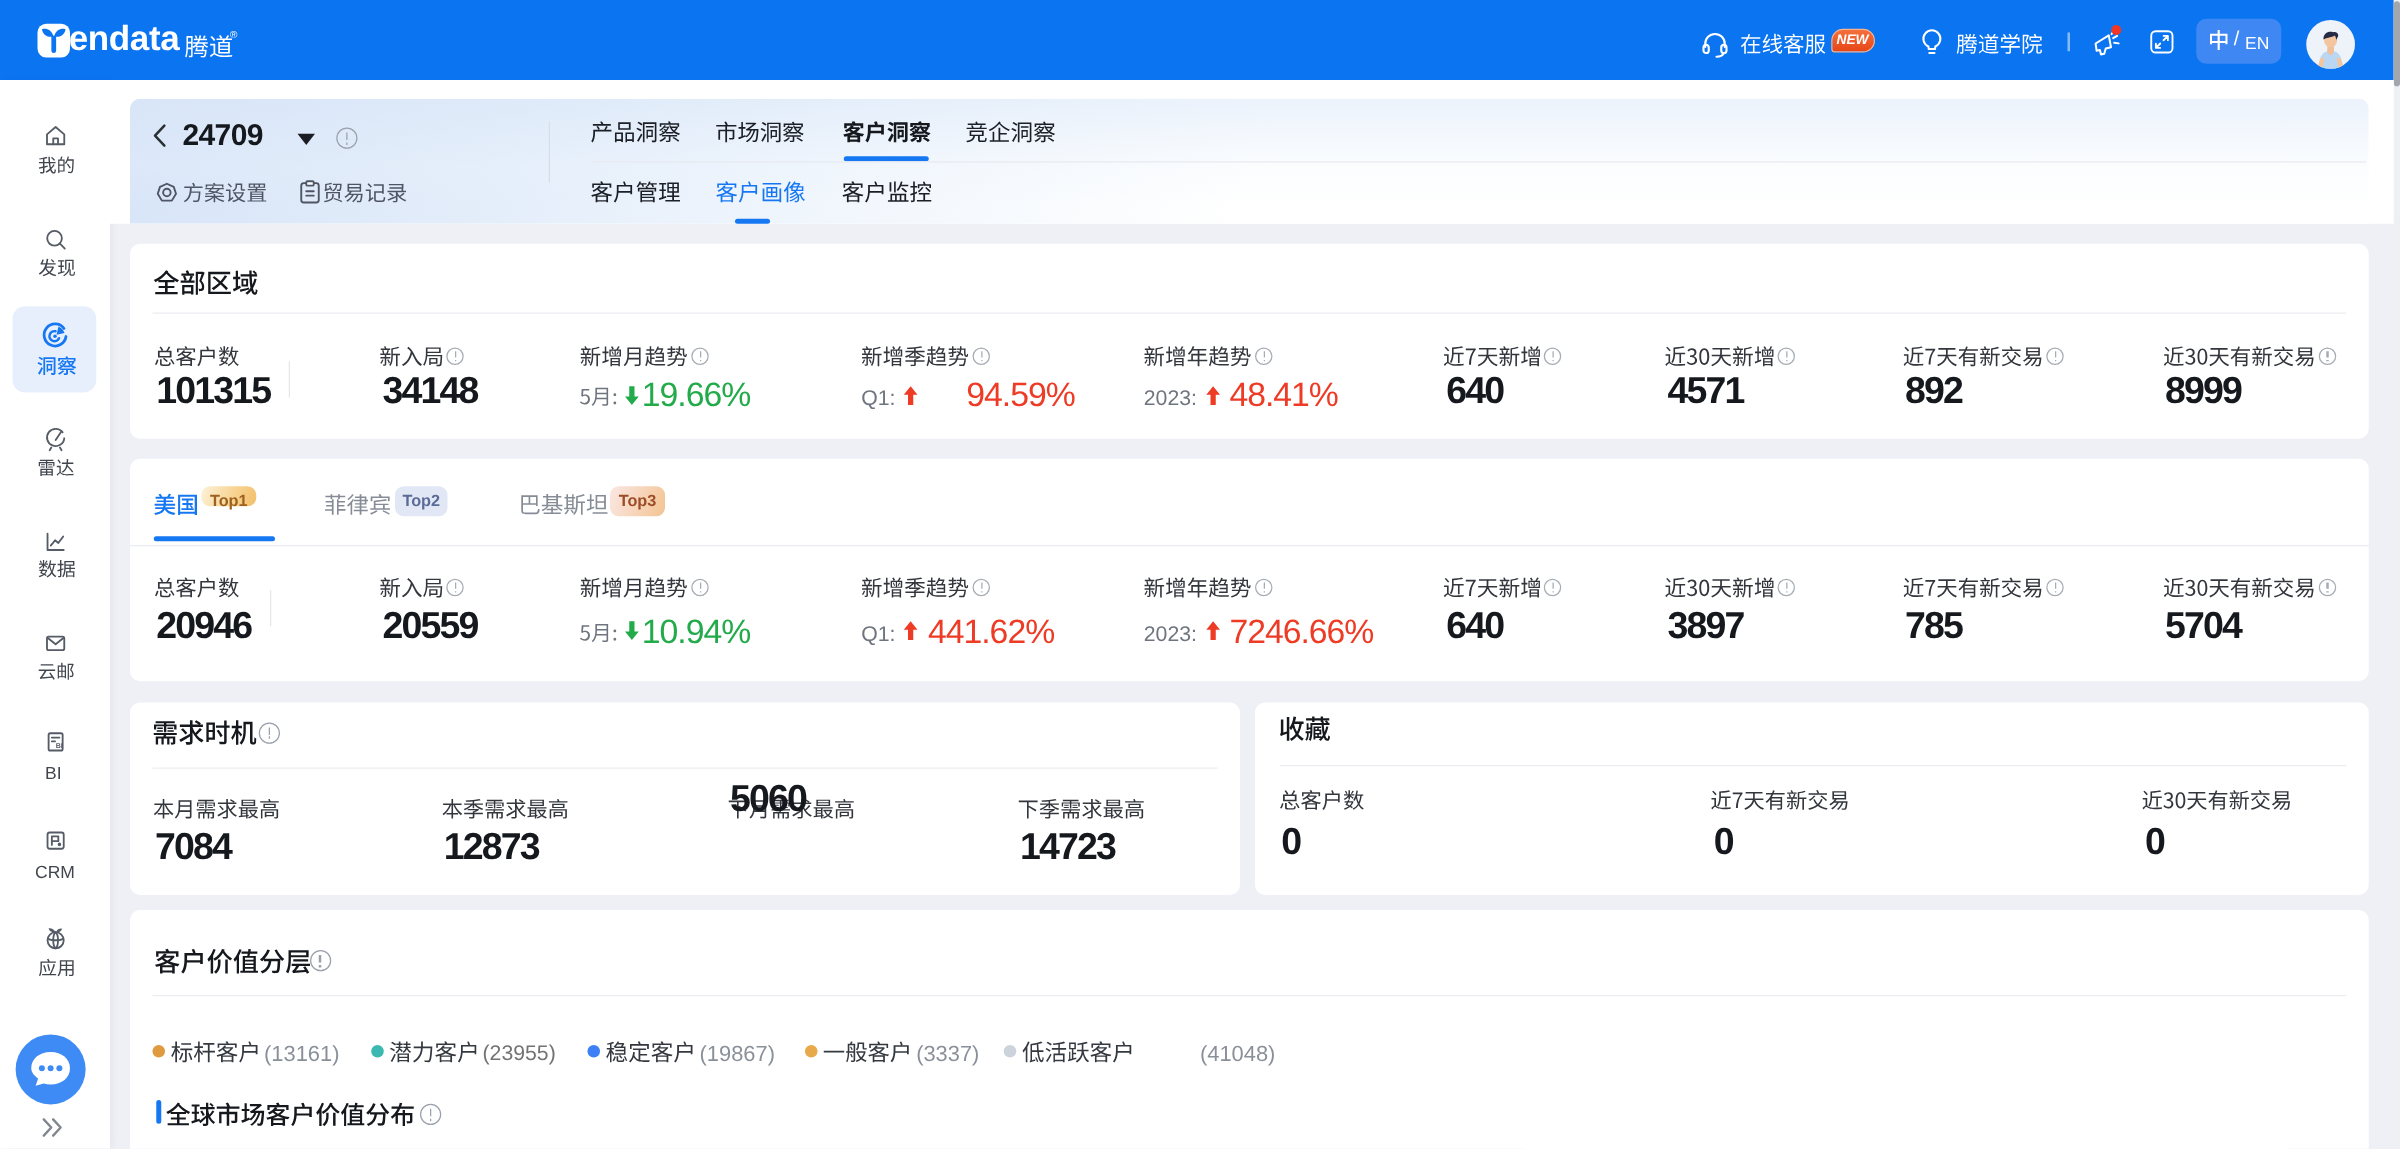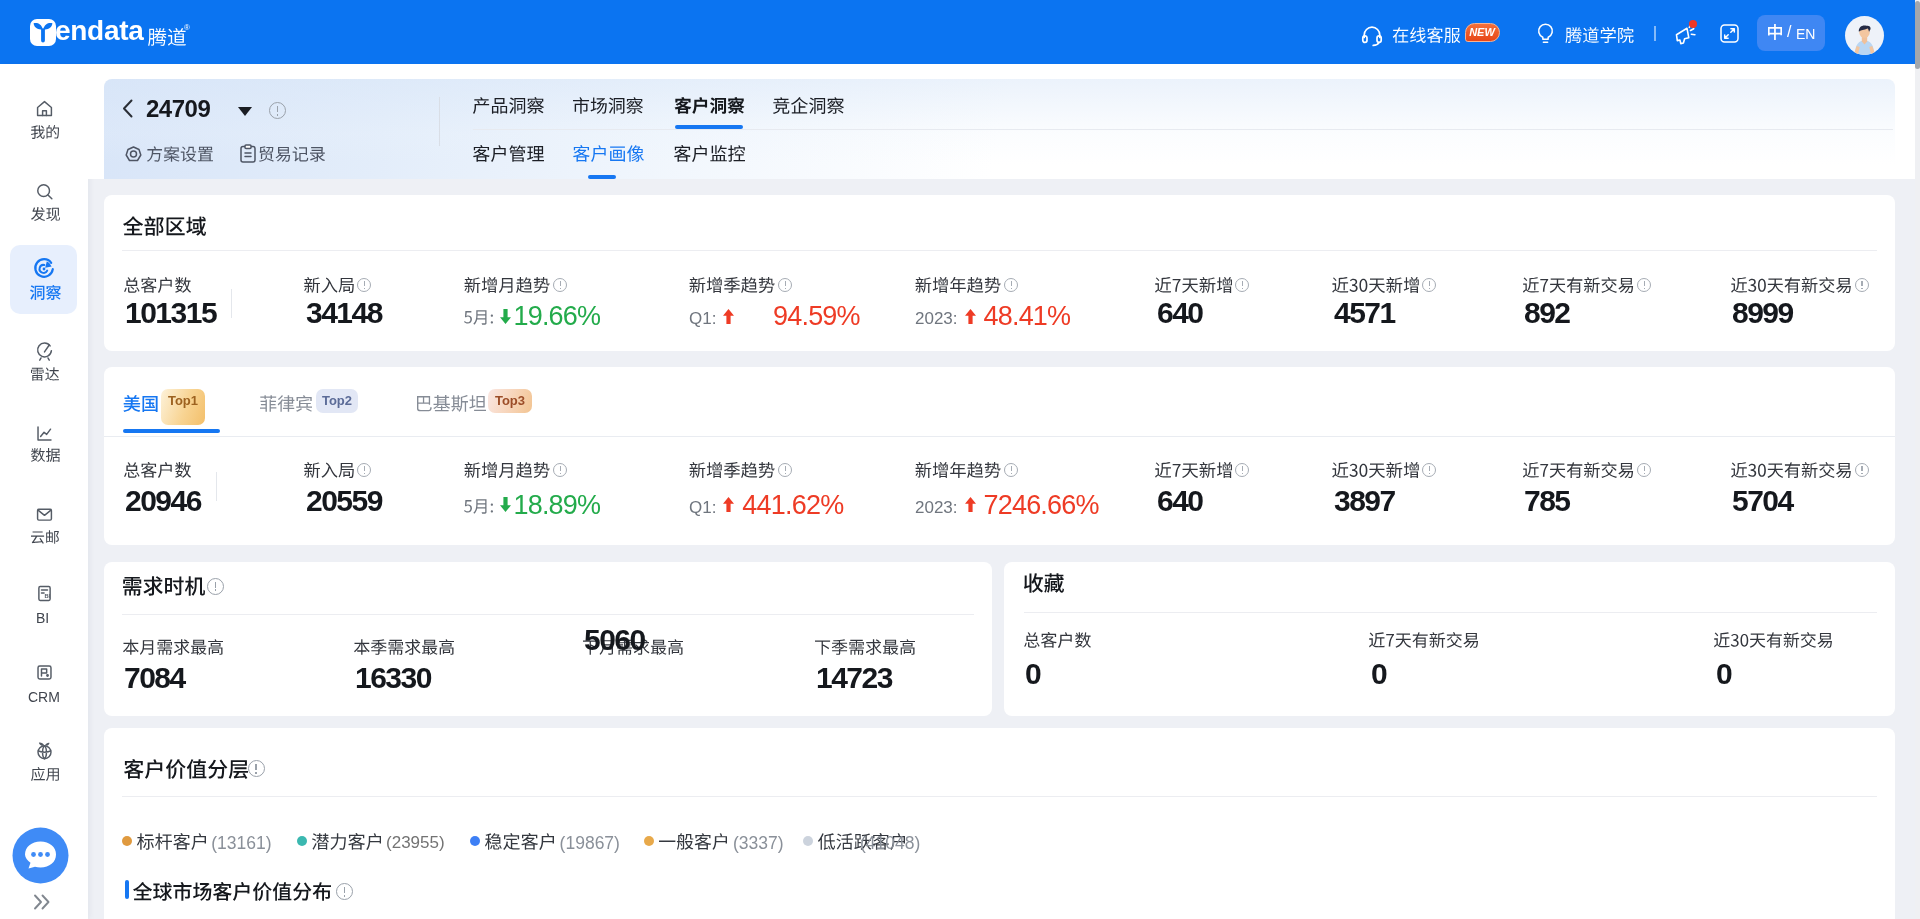--- a/index.html
+++ b/index.html
@@ -273,21 +273,21 @@
 <div class="num" style="left:1524px;top:297.7px">892</div>
 <svg class="ab" style="left:1730px;top:277px" width="122" height="16" viewBox="0 0 122.0 16.3">
     <use href="#t31" fill="#33363d"></use>
   </svg>
 <div class="info" style="left:1854.9575px;top:278px"></div>
 <div class="num" style="left:1732px;top:297.7px">8999</div>
 <div class="card" style="left:104px;top:367px;width:1791px;height:178px"></div>
 <svg class="ab" style="left:123px;top:394.5px" width="35" height="17" viewBox="0 0 34.8 17.3">
     <use href="#t32" fill="#1677f2"></use>
   </svg>
-<div class="abd" style="left:161px;top:389px;width:44px;height:36px;border-radius:7px;background:linear-gradient(110deg,#fdf2da 0%,#f8d493 55%,#f3bf6a 100%);color:#9d6220;font-size:13px;font-weight:700;text-align:center;line-height:24px">Top1</div>
+<div class="abd" style="left:161px;top:389px;width:44px;height:16px;border-radius:7px;background:linear-gradient(110deg,#fdf2da 0%,#f8d493 55%,#f3bf6a 100%);color:#9d6220;font-size:13px;font-weight:700;text-align:center;line-height:24px">Top1</div>
 <svg class="ab" style="left:260px;top:394.5px" width="52" height="17" viewBox="0 0 52.1 16.6">
     <use href="#t33" fill="#868c96"></use>
   </svg>
 <div class="abd" style="left:316px;top:389px;width:42px;height:24px;border-radius:7px;background:#e2e7f5;color:#5b6b97;font-size:13px;font-weight:700;text-align:center;line-height:24px">Top2</div>
 <svg class="ab" style="left:417px;top:394.5px" width="69" height="17" viewBox="0 0 69.0 16.8">
     <use href="#t34" fill="#868c96"></use>
   </svg>
 <div class="abd" style="left:488px;top:389px;width:44px;height:24px;border-radius:7px;background:linear-gradient(110deg,#fae7e3 0%,#f7d4b8 55%,#f2c491 100%);color:#9c4d28;font-size:13px;font-weight:700;text-align:center;line-height:24px">Top3</div>
 <div class="abd" style="left:123px;top:429px;width:97px;height:4px;border-radius:2px;background:#1677f2"></div>
 <div class="hdiv" style="left:104px;top:435.5px;width:1791px;background:#e9ecf1"></div>
@@ -304,21 +304,21 @@
 <svg class="ab" style="left:464px;top:462px" width="86" height="16" viewBox="0 0 86.1 16.2">
     <use href="#t24" fill="#33363d"></use>
   </svg>
 <div class="info" style="left:553.1175000000001px;top:463px"></div>
 <svg class="ab" style="left:464px;top:498.5px" width="29" height="15" viewBox="0 0 29.5 14.8">
     <use href="#t25" fill="#6f757e"></use>
   </svg>
 <svg class="ab" style="left:500.461px;top:497.0px" width="11" height="15" viewBox="0 0 11 15">
     <path d="M5.5 15 L11 8.2 H7.6 V0 H3.4 V8.2 H0 Z" fill="#23ab4b"></path>
   </svg>
-<div class="pct" style="left:513.461px;top:491.7px;color:#23ab4b">18.89%</div>
+<div class="pct" style="left:513.461px;top:491.7px;color:#23ab4b">10.94%</div>
 <svg class="ab" style="left:689px;top:462px" width="86" height="16" viewBox="0 0 86.1 16.2">
     <use href="#t26" fill="#33363d"></use>
   </svg>
 <div class="info" style="left:778.1175000000001px;top:463px"></div>
 <div class="pre" style="left:689px;top:498.5px">Q1:</div>
 <svg class="ab" style="left:723.35px;top:497.0px" width="11" height="15" viewBox="0 0 11 15">
     <path d="M5.5 0 L11 6.8 H7.6 V15 H3.4 V6.8 H0 Z" fill="#ee3b25"></path>
   </svg>
 <div class="pct" style="left:742.35px;top:491.7px;color:#ee3b25">441.62%</div>
 <svg class="ab" style="left:915px;top:462px" width="86" height="16" viewBox="0 0 86.1 16.2">
@@ -356,21 +356,21 @@
   </svg>
 <div class="info2" style="left:207px;top:577.5px"></div>
 <div class="hdiv" style="left:122px;top:613.5px;width:852px"></div>
 <svg class="ab" style="left:123px;top:639px" width="100" height="16" viewBox="0 0 100.3 15.7">
     <use href="#t36" fill="#33363d"></use>
   </svg>
 <div class="num" style="left:124px;top:663px">7084</div>
 <svg class="ab" style="left:354px;top:639px" width="100" height="16" viewBox="0 0 100.3 15.7">
     <use href="#t37" fill="#33363d"></use>
   </svg>
-<div class="num" style="left:355px;top:663px">16330</div>
+<div class="num" style="left:355px;top:663px">12873</div>
 <svg class="ab" style="left:583px;top:639px" width="100" height="16" viewBox="0 0 100.0 15.7">
     <use href="#t38" fill="#33363d"></use>
   </svg>
 <div class="num" style="left:584px;top:625px">5060</div>
 <svg class="ab" style="left:815px;top:639px" width="100" height="16" viewBox="0 0 100.0 15.7">
     <use href="#t39" fill="#33363d"></use>
   </svg>
 <div class="num" style="left:816px;top:663px">14723</div>
 <div class="card" style="left:1004px;top:562px;width:891px;height:154px"></div>
 <svg class="ab" style="left:1024px;top:573px" width="40" height="20" viewBox="0 0 40.3 19.6">
@@ -412,21 +412,21 @@
 <div class="abd" style="left:559.616px;top:833px;font-size:17.5px;color:#8a9099">(19867)</div>
 <div class="abd" style="left:643.5px;top:836px;width:10px;height:10px;border-radius:50%;background:#e8a94a"></div>
 <svg class="ab" style="left:658.5px;top:833px" width="68" height="17" viewBox="0 0 68.4 16.8">
     <use href="#t48" fill="#34383f"></use>
   </svg>
 <div class="abd" style="left:732.918px;top:833px;font-size:17.5px;color:#8a9099">(3337)</div>
 <div class="abd" style="left:803px;top:836px;width:10px;height:10px;border-radius:50%;background:#ccd3dd"></div>
 <svg class="ab" style="left:818px;top:833px" width="87" height="17" viewBox="0 0 86.8 16.8">
     <use href="#t49" fill="#34383f"></use>
   </svg>
-<div class="abd" style="left:860px;top:833px;font-size:17.5px;color:#8a9099">(41048)</div>
+<div class="abd" style="left:960px;top:833px;font-size:17.5px;color:#8a9099">(41048)</div>
 <div class="abd" style="left:125px;top:880px;width:3.5px;height:19px;border-radius:2px;background:#1677f2"></div>
 <svg class="ab" style="left:133px;top:882px" width="198" height="19" viewBox="0 0 198.5 19.0">
     <use href="#t50" fill="#15181d"></use>
   </svg>
 <div class="info2" style="left:336px;top:883px"></div>
 <svg width="0" height="0" style="position:absolute">
     <defs>
       <path id="t1" d="M15.1 0.3C14.9 0.9 14.4 1.9 14.1 2.5L15.2 2.9C15.6 2.3 16.0 1.5 16.5 0.7ZM7.6 0.6C8.1 1.3 8.5 2.3 8.6 2.9L9.8 2.5C9.7 1.9 9.2 0.9 8.8 0.2ZM7.1 14.2V15.2H14.4V14.2ZM1.1 0.8V7.8C1.1 10.7 1.0 14.6 0.0 17.4C0.3 17.5 0.9 17.8 1.1 18.0C1.8 16.1 2.1 13.7 2.2 11.4H4.8V16.2C4.8 16.5 4.7 16.6 4.5 16.6C4.3 16.6 3.6 16.6 2.8 16.6C3.0 16.9 3.1 17.5 3.2 17.8C4.3 17.8 5.0 17.8 5.4 17.6C5.9 17.4 6.0 17.0 6.0 16.3V9.5C6.3 9.7 6.6 10.1 6.8 10.4C7.4 10.0 8.0 9.5 8.6 9.0V9.7H13.7C13.6 10.4 13.4 11.1 13.3 11.7H9.7L10.0 10.2L8.7 10.1C8.6 11.0 8.3 12.1 8.1 12.9H15.9C15.6 15.2 15.3 16.3 15.0 16.6C14.9 16.7 14.7 16.8 14.4 16.8C14.0 16.8 13.2 16.7 12.3 16.7C12.5 17.0 12.6 17.5 12.6 17.8C13.6 17.9 14.4 17.9 14.9 17.9C15.4 17.8 15.7 17.7 16.1 17.4C16.6 16.9 16.9 15.6 17.2 12.3C17.2 12.1 17.2 11.7 17.2 11.7H14.6C14.8 10.9 15.1 9.7 15.3 8.6C16.0 9.3 16.7 9.8 17.5 10.2C17.7 9.9 18.2 9.4 18.4 9.1C17.2 8.7 16.1 7.9 15.4 6.9H18.1V5.7H11.1C11.4 5.2 11.6 4.7 11.8 4.1H17.5V2.9H12.2C12.4 2.1 12.7 1.2 12.8 0.3L11.5 0.1C11.3 1.1 11.1 2.1 10.8 2.9H7.0V4.1H10.4C10.2 4.7 9.9 5.2 9.6 5.7H6.4V6.9H8.8C8.0 7.9 7.1 8.6 6.0 9.2V0.8ZM13.9 6.9C14.3 7.5 14.7 8.1 15.2 8.6H9.0C9.6 8.1 10.0 7.5 10.4 6.9ZM2.3 2.1H4.8V5.4H2.3ZM2.3 6.7H4.8V10.0H2.3L2.3 7.8Z M20.2 1.5C21.3 2.5 22.5 3.9 23.0 4.8L24.2 4.0C23.7 3.1 22.4 1.8 21.4 0.8ZM27.9 9.3H34.4V10.9H27.9ZM27.9 12.0H34.4V13.6H27.9ZM27.9 6.6H34.4V8.2H27.9ZM26.5 5.5V14.7H35.8V5.5H31.2C31.4 5.0 31.6 4.4 31.8 3.9H37.5V2.7H33.8C34.3 2.0 34.8 1.2 35.2 0.5L33.8 0.1C33.5 0.8 32.9 1.9 32.3 2.7H28.7L29.7 2.2C29.5 1.6 28.8 0.6 28.3 0.0L27.1 0.5C27.6 1.2 28.1 2.0 28.4 2.7H25.1V3.9H30.2C30.1 4.4 29.9 5.0 29.8 5.5ZM24.1 7.0H20.0V8.4H22.7V14.5C21.8 14.8 20.8 15.6 19.8 16.6L20.7 17.8C21.7 16.6 22.7 15.5 23.4 15.5C23.9 15.5 24.5 16.1 25.3 16.6C26.7 17.4 28.3 17.6 30.6 17.6C32.5 17.6 35.9 17.5 37.3 17.4C37.4 16.9 37.6 16.3 37.8 15.9C35.9 16.1 33.0 16.3 30.7 16.3C28.5 16.3 26.9 16.1 25.6 15.4C24.9 15.1 24.5 14.7 24.1 14.5Z"></path>
       <path id="t2" d="M6.2 0.2C5.9 1.1 5.6 2.0 5.3 2.9H0.4V4.1H4.7C3.6 6.4 2.0 8.5 0.0 9.9C0.2 10.2 0.5 10.7 0.7 11.1C1.4 10.5 2.1 9.9 2.7 9.3V16.2H4.0V7.7C4.8 6.6 5.6 5.4 6.2 4.1H15.8V2.9H6.7C7.0 2.1 7.3 1.3 7.5 0.5ZM9.8 5.0V8.4H5.9V9.6H9.8V14.6H5.2V15.8H15.8V14.6H11.1V9.6H15.1V8.4H11.1V5.0Z M17.8 13.9 18.1 15.2C19.7 14.7 21.8 14.1 23.8 13.5L23.6 12.3C21.5 13.0 19.2 13.6 17.8 13.9ZM29.2 1.2C30.0 1.6 31.1 2.3 31.7 2.8L32.5 2.0C31.9 1.5 30.8 0.9 29.9 0.5ZM18.1 7.5C18.3 7.3 18.8 7.2 20.9 6.9C20.1 8.1 19.4 9.0 19.1 9.3C18.6 10.0 18.2 10.4 17.8 10.5C17.9 10.8 18.1 11.4 18.2 11.7C18.6 11.5 19.2 11.3 23.6 10.4C23.5 10.1 23.5 9.6 23.6 9.3L20.1 9.9C21.4 8.3 22.7 6.4 23.9 4.5L22.8 3.8C22.4 4.5 22.0 5.1 21.6 5.8L19.4 6.0C20.5 4.5 21.5 2.6 22.2 0.8L21.0 0.2C20.3 2.3 19.0 4.6 18.7 5.1C18.3 5.7 18.0 6.1 17.7 6.2C17.8 6.6 18.0 7.2 18.1 7.5ZM32.4 8.8C31.7 9.9 30.7 10.9 29.6 11.7C29.3 10.8 29.1 9.7 28.9 8.4L33.3 7.6L33.1 6.4L28.7 7.3C28.6 6.5 28.5 5.8 28.5 5.0L32.8 4.3L32.6 3.1L28.4 3.8C28.4 2.6 28.4 1.4 28.4 0.1H27.1C27.1 1.4 27.1 2.7 27.2 4.0L24.4 4.4L24.6 5.5L27.2 5.1C27.3 6.0 27.4 6.7 27.5 7.5L24.1 8.1L24.3 9.3L27.6 8.7C27.8 10.1 28.1 11.4 28.5 12.5C27.0 13.5 25.3 14.3 23.5 14.9C23.8 15.2 24.2 15.6 24.3 15.9C26.0 15.4 27.5 14.6 28.9 13.7C29.6 15.3 30.6 16.2 31.8 16.2C33.0 16.2 33.4 15.6 33.7 13.7C33.4 13.5 33.0 13.3 32.7 13.0C32.6 14.5 32.4 14.9 32.0 14.9C31.2 14.9 30.6 14.2 30.0 12.9C31.4 11.9 32.6 10.6 33.5 9.3Z M40.6 5.6H45.9C45.2 6.4 44.2 7.1 43.1 7.8C42.1 7.2 41.2 6.5 40.5 5.7ZM41.0 3.3C40.1 4.6 38.4 6.1 35.9 7.2C36.2 7.4 36.6 7.9 36.8 8.2C37.9 7.6 38.8 7.1 39.6 6.5C40.2 7.2 41.0 7.9 41.9 8.5C39.8 9.5 37.3 10.2 34.9 10.7C35.2 11.0 35.5 11.5 35.6 11.8C36.5 11.6 37.5 11.4 38.4 11.1V16.2H39.7V15.6H46.6V16.2H48.0V11.0C48.7 11.2 49.6 11.4 50.4 11.5C50.6 11.2 50.9 10.6 51.2 10.3C48.7 10.0 46.4 9.3 44.4 8.4C45.8 7.5 47.1 6.4 47.9 5.0L47.0 4.5L46.8 4.6H41.6C41.9 4.2 42.1 3.9 42.4 3.5ZM43.1 9.2C44.4 9.9 45.8 10.4 47.3 10.9H39.2C40.6 10.4 41.9 9.9 43.1 9.2ZM39.7 14.5V12.0H46.6V14.5ZM41.9 0.3C42.2 0.8 42.5 1.3 42.7 1.8H35.7V5.0H37.0V2.9H49.2V5.0H50.5V1.8H44.2C43.9 1.2 43.5 0.5 43.2 0.0Z M53.7 0.8V7.1C53.7 9.7 53.6 13.2 52.4 15.7C52.7 15.8 53.3 16.1 53.5 16.3C54.3 14.6 54.7 12.4 54.8 10.3H57.6V14.7C57.6 14.9 57.5 15.0 57.3 15.0C57.0 15.0 56.3 15.0 55.5 15.0C55.7 15.3 55.8 15.9 55.9 16.3C57.1 16.3 57.8 16.2 58.2 16.0C58.7 15.8 58.8 15.4 58.8 14.7V0.8ZM54.9 2.0H57.6V4.9H54.9ZM54.9 6.1H57.6V9.1H54.9C54.9 8.4 54.9 7.7 54.9 7.1ZM66.8 8.0C66.5 9.5 65.9 10.8 65.1 12.0C64.3 10.8 63.6 9.5 63.2 8.0ZM60.4 0.9V16.3H61.6V8.0H62.0C62.6 9.8 63.4 11.5 64.4 12.9C63.6 13.9 62.6 14.7 61.7 15.2C62.0 15.4 62.3 15.9 62.4 16.2C63.4 15.6 64.3 14.8 65.1 13.9C65.9 14.9 66.9 15.7 68.0 16.3C68.2 16.0 68.5 15.5 68.8 15.3C67.7 14.7 66.7 13.9 65.9 13.0C67.0 11.4 67.8 9.4 68.3 7.0L67.5 6.8L67.3 6.8H61.6V2.1H66.5V4.2C66.5 4.4 66.5 4.5 66.2 4.5C65.9 4.5 65.0 4.5 63.9 4.5C64.1 4.8 64.3 5.3 64.3 5.6C65.7 5.6 66.6 5.6 67.1 5.4C67.7 5.2 67.8 4.9 67.8 4.3V0.9Z"></path>
       <path id="t3" d="M13.6 0.3C13.4 0.9 13.0 1.8 12.7 2.4L13.7 2.7C14.0 2.2 14.4 1.4 14.8 0.7ZM6.9 0.6C7.3 1.3 7.6 2.1 7.7 2.7L8.8 2.3C8.7 1.8 8.3 0.9 7.9 0.3ZM6.4 12.8V13.8H12.9V12.8ZM1.0 0.8V7.1C1.0 9.7 0.9 13.2 0.0 15.7C0.3 15.8 0.8 16.1 1.0 16.2C1.6 14.6 1.9 12.4 2.0 10.3H4.3V14.7C4.3 14.9 4.2 15.0 4.0 15.0C3.8 15.0 3.2 15.0 2.5 14.9C2.7 15.3 2.8 15.8 2.9 16.1C3.9 16.1 4.5 16.1 4.9 15.9C5.3 15.7 5.4 15.3 5.4 14.7V8.6C5.7 8.8 6.0 9.2 6.1 9.4C6.7 9.0 7.2 8.6 7.7 8.2V8.8H12.3C12.2 9.4 12.1 10.1 11.9 10.6H8.7L9.0 9.3L7.8 9.1C7.7 10.0 7.5 10.9 7.3 11.6H14.2C14.0 13.8 13.8 14.7 13.5 15.0C13.3 15.1 13.2 15.1 12.9 15.1C12.6 15.1 11.8 15.1 11.0 15.0C11.2 15.3 11.3 15.8 11.3 16.1C12.2 16.2 13.0 16.2 13.4 16.1C13.8 16.1 14.1 16.0 14.4 15.7C14.9 15.2 15.2 14.1 15.4 11.1C15.5 11.0 15.5 10.6 15.5 10.6H13.1C13.3 9.8 13.5 8.8 13.7 7.8C14.3 8.4 15.0 8.9 15.8 9.2C15.9 8.9 16.3 8.5 16.6 8.3C15.5 7.9 14.5 7.2 13.8 6.3H16.3V5.2H10.0C10.2 4.8 10.4 4.3 10.6 3.8H15.7V2.7H11.0C11.2 2.0 11.4 1.2 11.5 0.3L10.3 0.2C10.2 1.1 10.0 1.9 9.7 2.7H6.3V3.8H9.4C9.2 4.3 8.9 4.8 8.6 5.2H5.7V6.3H7.9C7.2 7.1 6.4 7.8 5.4 8.4V0.8ZM12.5 6.3C12.8 6.8 13.2 7.4 13.7 7.8H8.1C8.6 7.4 9.0 6.8 9.3 6.3ZM2.1 2.0H4.3V4.9H2.1ZM2.1 6.1H4.3V9.1H2.1L2.1 7.1Z M18.2 1.5C19.1 2.4 20.2 3.6 20.7 4.4L21.8 3.7C21.2 2.9 20.1 1.7 19.2 0.8ZM25.0 8.4H30.9V9.9H25.0ZM25.0 10.8H30.9V12.3H25.0ZM25.0 6.0H30.9V7.5H25.0ZM23.8 5.0V13.3H32.1V5.0H28.0C28.2 4.6 28.4 4.1 28.6 3.6H33.6V2.5H30.3C30.8 1.9 31.2 1.2 31.6 0.5L30.3 0.2C30.0 0.8 29.5 1.8 29.0 2.5H25.7L26.7 2.0C26.4 1.5 25.9 0.7 25.4 0.1L24.3 0.6C24.7 1.1 25.2 1.9 25.5 2.5H22.5V3.6H27.1C27.0 4.0 26.9 4.6 26.7 5.0ZM21.6 6.4H17.9V7.6H20.4V13.1C19.6 13.4 18.7 14.1 17.8 15.0L18.6 16.0C19.5 15.0 20.4 14.0 21.0 14.0C21.4 14.0 22.0 14.6 22.7 15.0C23.9 15.7 25.4 15.9 27.5 15.9C29.2 15.9 32.3 15.8 33.5 15.7C33.5 15.3 33.7 14.7 33.9 14.4C32.2 14.6 29.6 14.7 27.5 14.7C25.6 14.7 24.1 14.6 23.0 13.9C22.4 13.6 22.0 13.3 21.6 13.1Z M42.6 8.8V10.0H35.6V11.3H42.6V14.6C42.6 14.9 42.5 14.9 42.2 15.0C41.8 15.0 40.6 15.0 39.3 15.0C39.5 15.3 39.7 15.9 39.8 16.2C41.4 16.2 42.4 16.2 43.1 16.0C43.7 15.8 43.9 15.4 43.9 14.6V11.3H51.1V10.0H43.9V9.3C45.5 8.7 47.1 7.7 48.3 6.7L47.4 6.0L47.1 6.1H38.5V7.2H45.7C44.7 7.8 43.6 8.4 42.6 8.8ZM42.0 0.4C42.5 1.2 43.1 2.3 43.3 3.1H39.4L40.1 2.7C39.8 2.0 39.1 1.1 38.4 0.3L37.3 0.8C37.9 1.5 38.5 2.4 38.9 3.1H35.9V6.5H37.2V4.3H49.5V6.5H50.8V3.1H47.9C48.5 2.4 49.1 1.5 49.6 0.7L48.3 0.3C47.9 1.1 47.1 2.2 46.5 3.1H43.6L44.6 2.7C44.3 2.0 43.7 0.8 43.1 0.0Z M60.2 5.5V6.6H67.2V5.5ZM58.8 8.6V9.8H61.3C61.0 12.5 60.3 14.2 57.3 15.2C57.6 15.4 57.9 15.9 58.1 16.2C61.4 15.1 62.3 13.0 62.5 9.8H64.4V14.4C64.4 15.7 64.7 16.0 65.9 16.0C66.2 16.0 67.2 16.0 67.5 16.0C68.5 16.0 68.9 15.5 69.0 13.2C68.6 13.1 68.1 12.9 67.8 12.7C67.8 14.6 67.7 14.9 67.3 14.9C67.1 14.9 66.3 14.9 66.1 14.9C65.7 14.9 65.6 14.8 65.6 14.4V9.8H68.8V8.6ZM62.3 0.4C62.7 1.0 63.0 1.7 63.2 2.3H58.8V5.4H60.0V3.5H67.4V5.4H68.7V2.3H64.3L64.6 2.2C64.4 1.6 63.9 0.7 63.5 0.0ZM53.4 0.9V16.2H54.6V2.1H56.9C56.6 3.2 56.0 4.8 55.5 6.0C56.8 7.4 57.1 8.6 57.1 9.6C57.1 10.1 57.0 10.6 56.7 10.8C56.6 10.9 56.4 11.0 56.2 11.0C55.9 11.0 55.6 11.0 55.2 11.0C55.4 11.3 55.5 11.8 55.5 12.1C55.9 12.1 56.3 12.1 56.7 12.1C57.1 12.0 57.3 11.9 57.6 11.8C58.1 11.4 58.3 10.7 58.3 9.7C58.3 8.6 58.0 7.4 56.7 5.9C57.3 4.5 58.0 2.8 58.5 1.3L57.6 0.8L57.4 0.9Z"></path>

